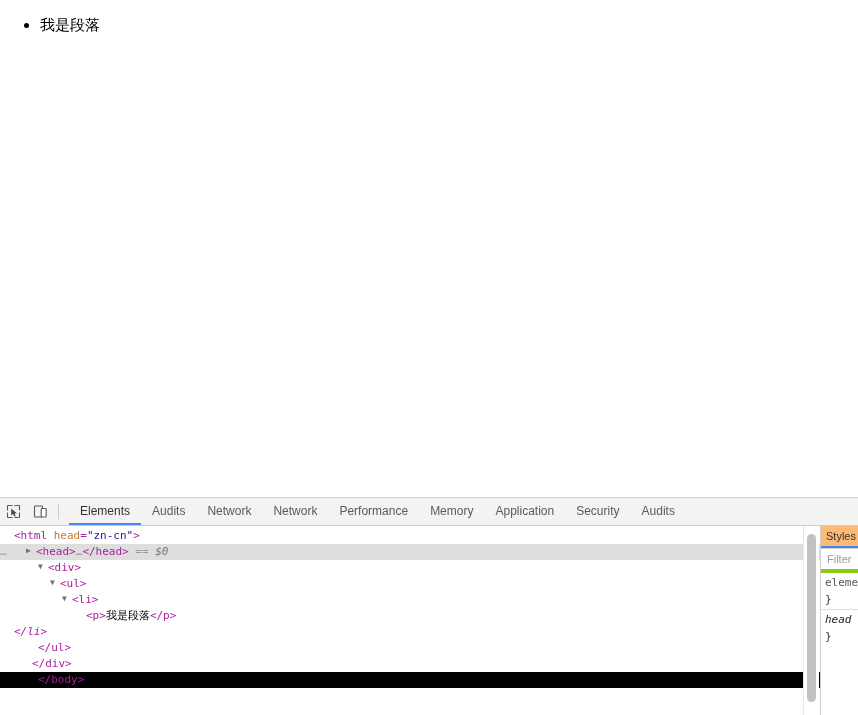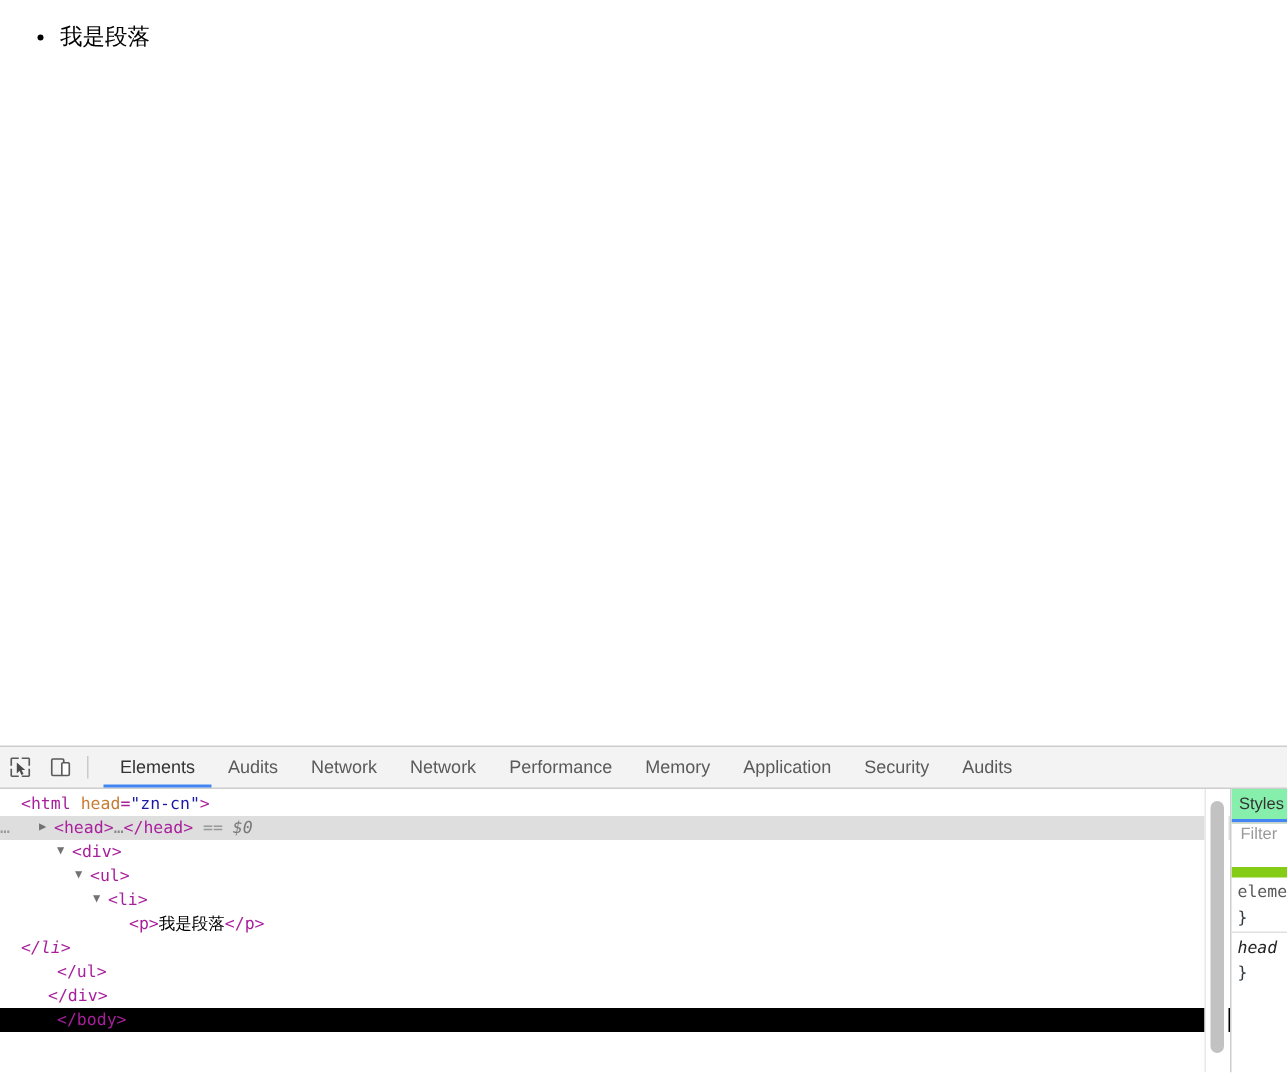--- a/index.html
+++ b/index.html
@@ -191,44 +191,44 @@
     min-width: 0;
     border-left: 1px solid #cdcdcd;
     background: #ffffff;
     display: flex;
     flex-direction: column;
     overflow: hidden;
   }
   #styles-tabbar {
     height: 23px;
     min-height: 23px;
-    background: #86efac;
+    background: #fdba74;
     border-bottom: 1px solid #cdcdcd;
     display: flex;
     align-items: stretch;
     box-sizing: border-box;
   }
   .styles-tab {
     padding: 0 5px;
     display: flex;
     align-items: center;
     font-size: 11px;
     color: #333333;
     border-bottom: 2px solid transparent;
     white-space: nowrap;
     cursor: pointer;
   }
   .styles-tab.active { border-bottom: 2px solid #4285f4; }
 
   #styles-filterbar {
-    height: 36px;
+    height: 24px;
     min-height: 21px;
-    border-bottom: 7px solid #84cc16;
-    display: flex;
-    align-items: flex-start;
+    border-bottom: 4px solid #84cc16;
+    display: flex;
+    align-items: center;
     padding-left: 4px;
     box-sizing: border-box;
   }
   #styles-filter-input {
     border: none;
     outline: none;
     font-size: 11px;
     font-family: "Liberation Sans", sans-serif;
     color: #333333;
     width: 100%;

